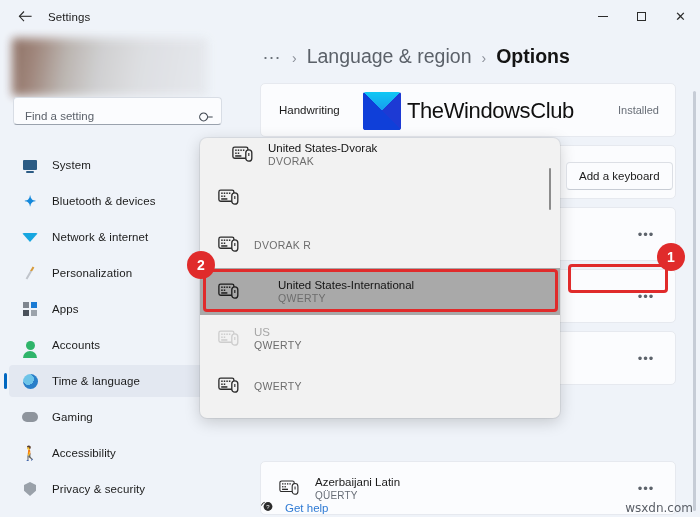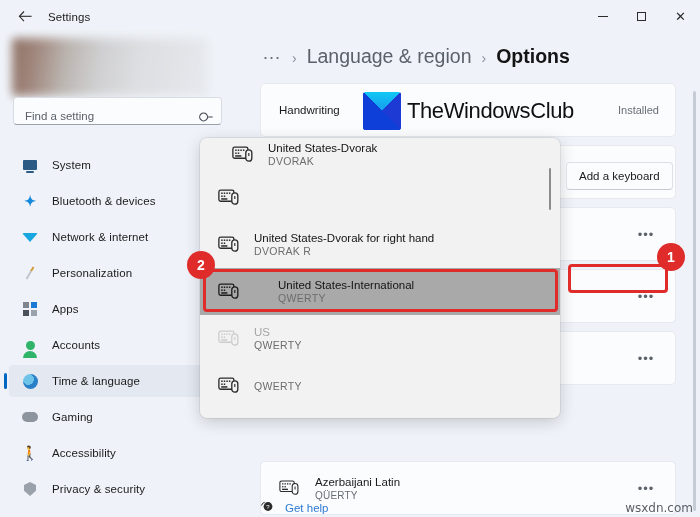--- a/index.html
+++ b/index.html
@@ -491,21 +491,20 @@
                 <rect x="9.4" y="3.8" width="1.7" height="1.7" fill="#2b2b2b"></rect>
                 <rect x="12.3" y="3.8" width="1.7" height="1.7" fill="#2b2b2b"></rect>
               <rect x="3.6" y="7.2" width="1.7" height="1.7" fill="#2b2b2b"></rect>
                 <rect x="6.5" y="7.2" width="1.7" height="1.7" fill="#2b2b2b"></rect>
               <rect x="3.6" y="10.3" width="7" height="1.7" fill="#2b2b2b"></rect>
               <path d="M15.6 7.6 a3.4 3.4 0 0 1 6.8 0 v6 a3.4 3.4 0 0 1 -6.8 0 z" fill="#f2f2f2" stroke="#2b2b2b" stroke-width="1.5"></path>
               <path d="M19 7.8 v3.4" stroke="#2b2b2b" stroke-width="1.3"></path>
             </svg>
           </span>
           <div class="dd-texts">
-            <span class="dd-title">United States-Dvorak for right hand</span>
             <span class="dd-sub">DVORAK R</span>
           </div>
         </div>
 
         <div class="dd-item selected">
           <span class="kb-ico">
             <svg width="23" height="17" viewBox="0 0 26 19">
               <rect x="1" y="1.2" width="17" height="12.5" rx="2" fill="none" stroke="#1d1d1d" stroke-width="1.5"></rect>
               <rect x="3.6" y="3.8" width="1.7" height="1.7" fill="#1d1d1d"></rect>
                 <rect x="6.5" y="3.8" width="1.7" height="1.7" fill="#1d1d1d"></rect>

